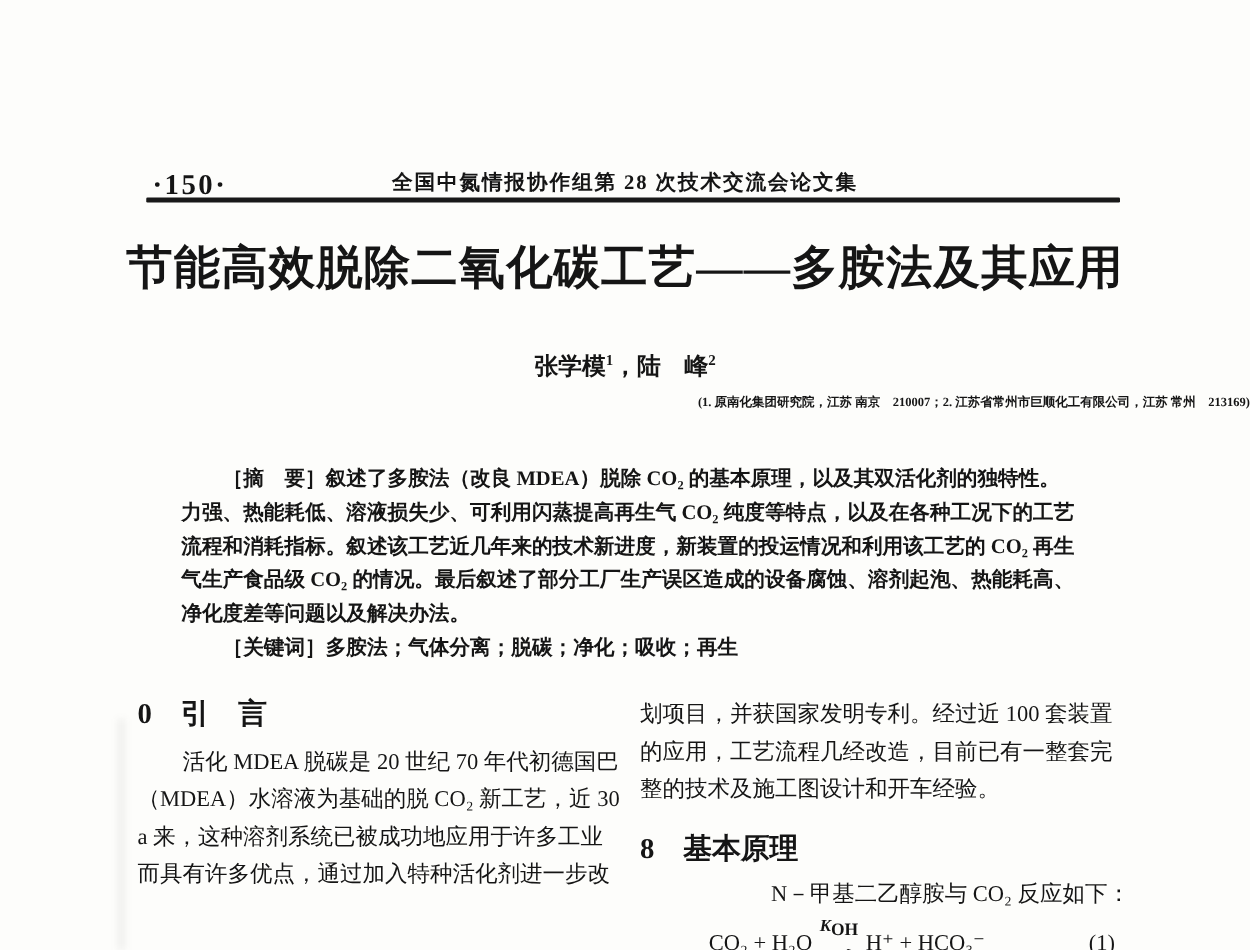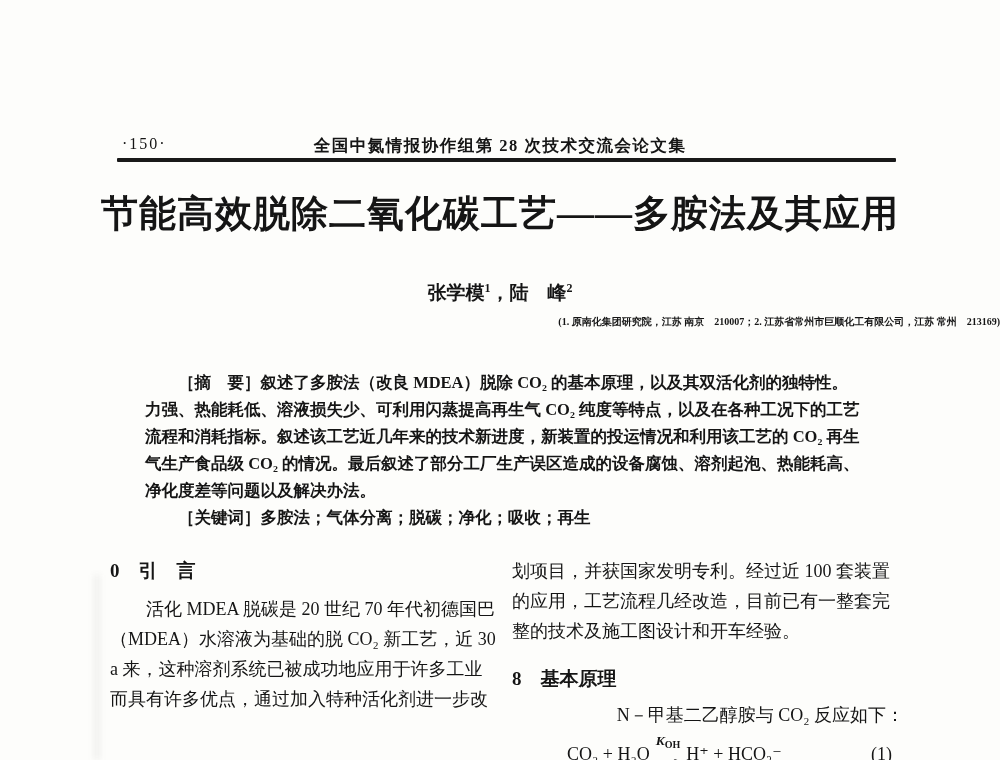--- a/index.html
+++ b/index.html
@@ -9,21 +9,21 @@
     font-family:"Liberation Serif","DejaVu Serif",serif;
     color:#151515;
   }
   
   .scan-smudge {
     position:absolute; left:94px; top:575px; width:6px; height:185px;
     background:rgba(60,60,60,0.07); filter:blur(3px);
   }
   .header-pagenum {
     position:absolute; top:135px; left:122px;
-    font-size:16px; letter-spacing:2px; font-weight:normal;
+    font-size:23px; letter-spacing:2px; font-weight:bold;
   }
   .header-title {
     position:absolute; top:135px; left:0; width:100%;
     text-align:center; font-size:16.5px; font-weight:bold; letter-spacing:1.5px;
   }
   .header-rule {
     position:absolute; top:158px; left:117px; width:779px; height:3.5px;
     background:#191919; border-radius:1px;
   }
   .paper-title {
@@ -44,38 +44,38 @@
     position:absolute; top:369px; left:145px; width:738px;
     font-size:16.5px; font-weight:bold;
   }
   .abstract .line { white-space:nowrap; line-height:27px; height:27px; }
   .indent2 { text-indent:2em; }
   .col { position:absolute; top:556px; font-size:18px; }
   .col-left  { left:110px; width:392px; }
   .col-right { left:512px; width:392px; }
   .body-line { white-space:nowrap; line-height:30px; height:30px; }
   .sec-heading {
-    font-weight:bold; font-size:19px; line-height:30px; height:30px;
+    font-weight:bold; font-size:23px; line-height:30px; height:30px;
     white-space:nowrap;
   }
   .gap8  { margin-top:8px; }
   .gap18 { margin-top:18px; }
   .gap6  { margin-top:6px;text-align:right; }
   .equation {
     display:flex; align-items:flex-end;
     padding-left:55px; padding-right:12px; margin-top:4px;
   }
   .eq-text { font-size:18px; line-height:22px; white-space:nowrap; }
   .rxn-arrow {
     display:flex; flex-direction:column; align-items:center;
     margin:0 6px;
   }
   .k-label { font-size:13.5px; line-height:14px; font-weight:bold; white-space:nowrap; }
   .k-main { font-style:italic; }
-  .k-sub  { font-size:10px; vertical-align:-3px; }
+  .k-sub  { font-size:14px; vertical-align:-3px; }
   .arrow-glyph {
     font-size:17px; line-height:13px; transform:scaleX(2.6);
     transform-origin:center; font-weight:bold;
   }
   .eq-number { margin-left:auto; font-size:18px; line-height:22px; }
 </style>
 </head>
 <body>
 
 <div class="page">

